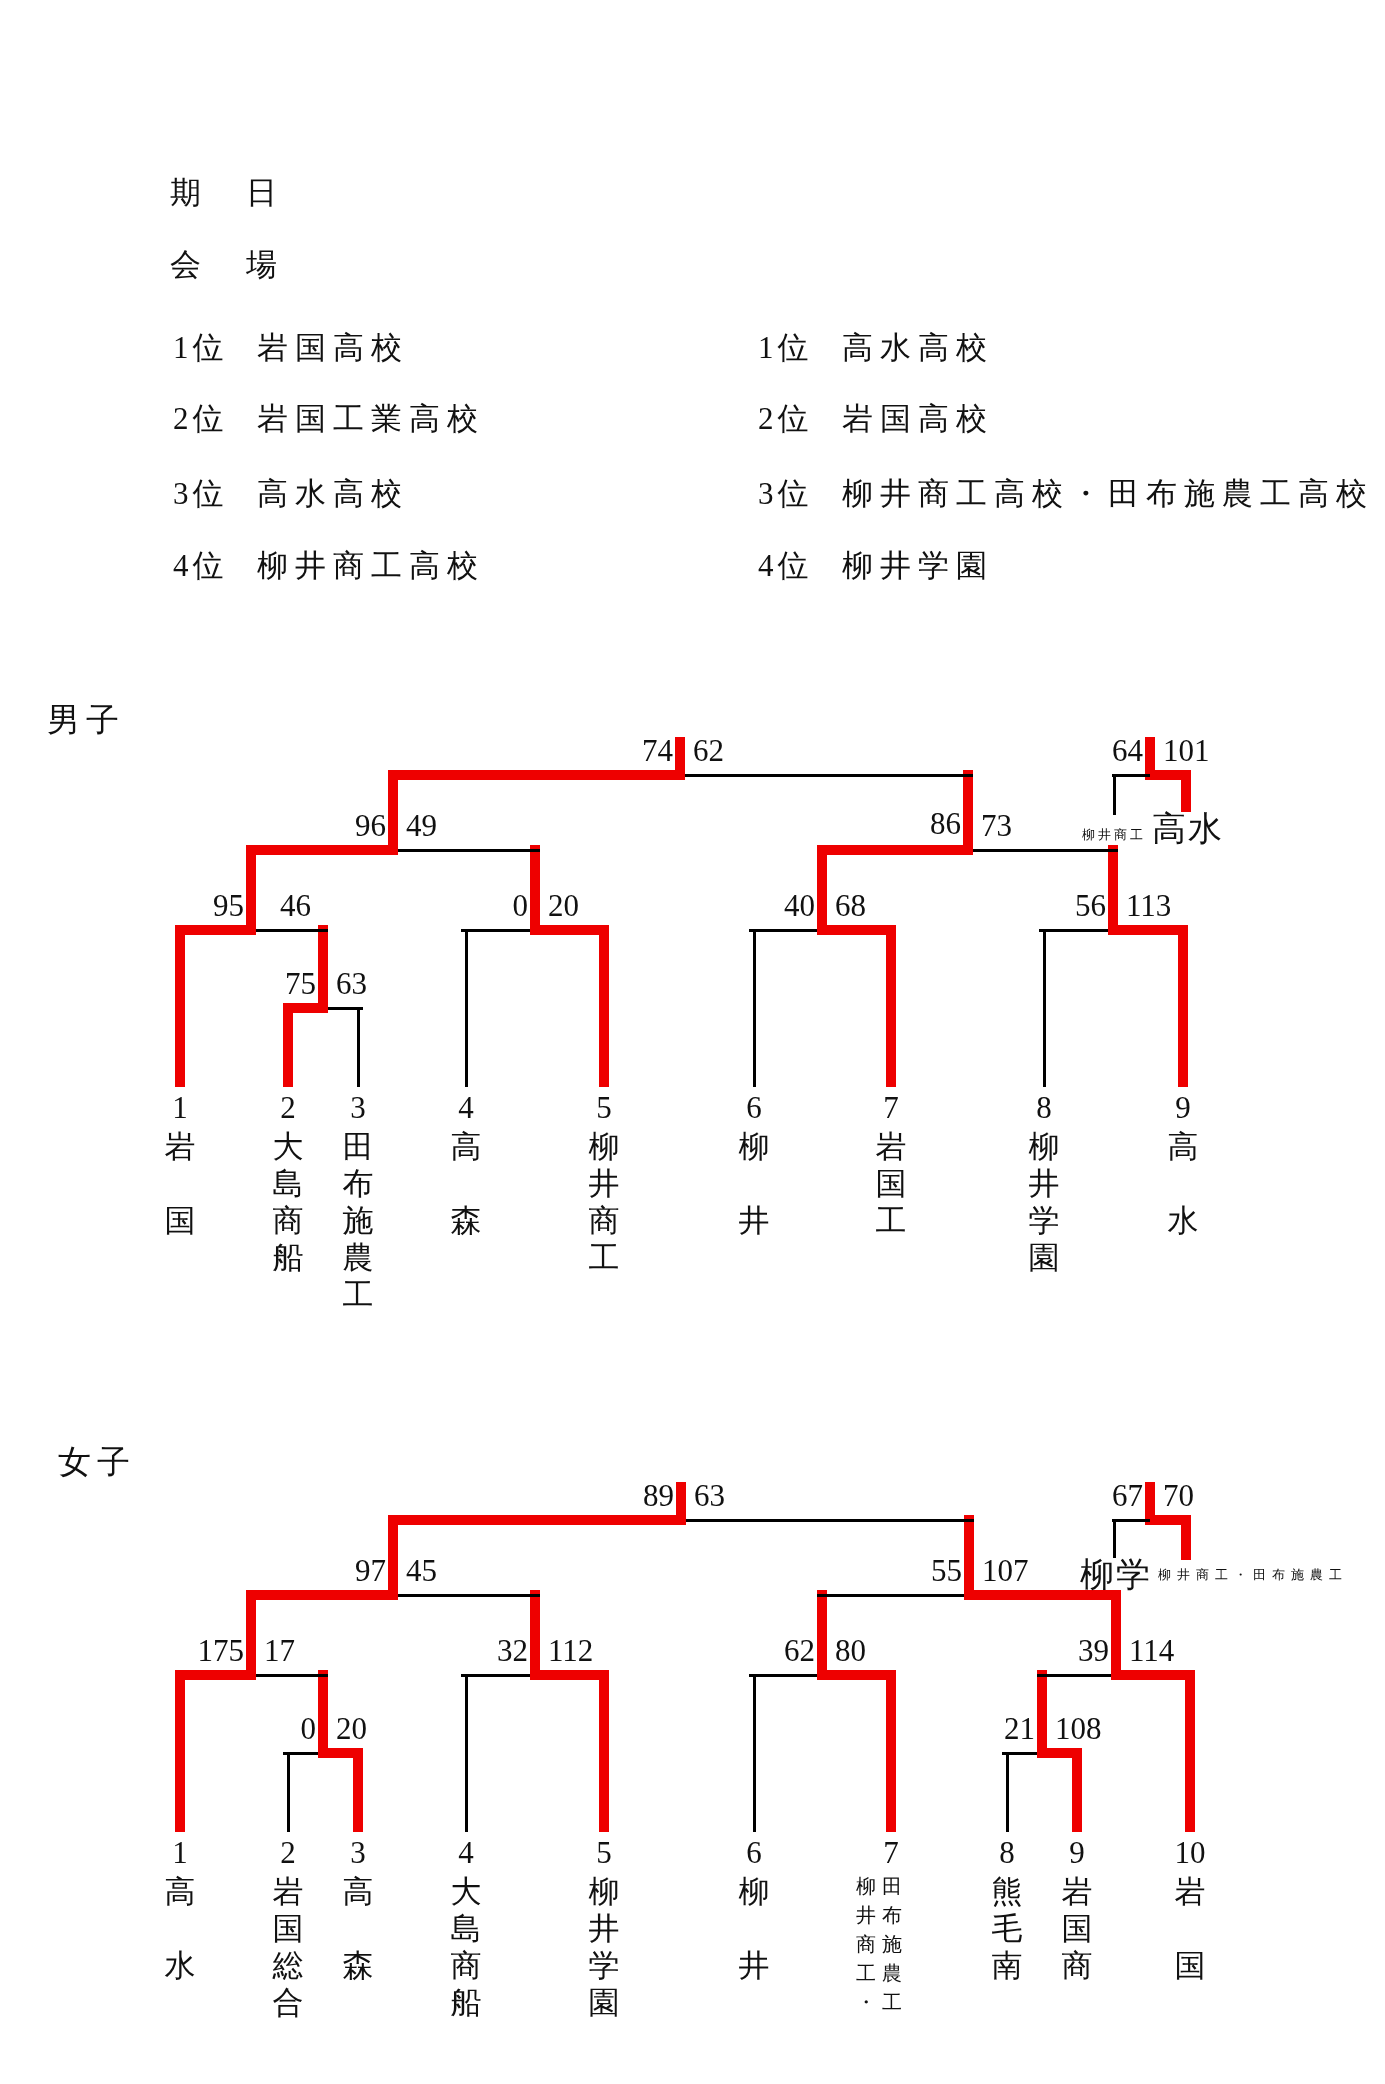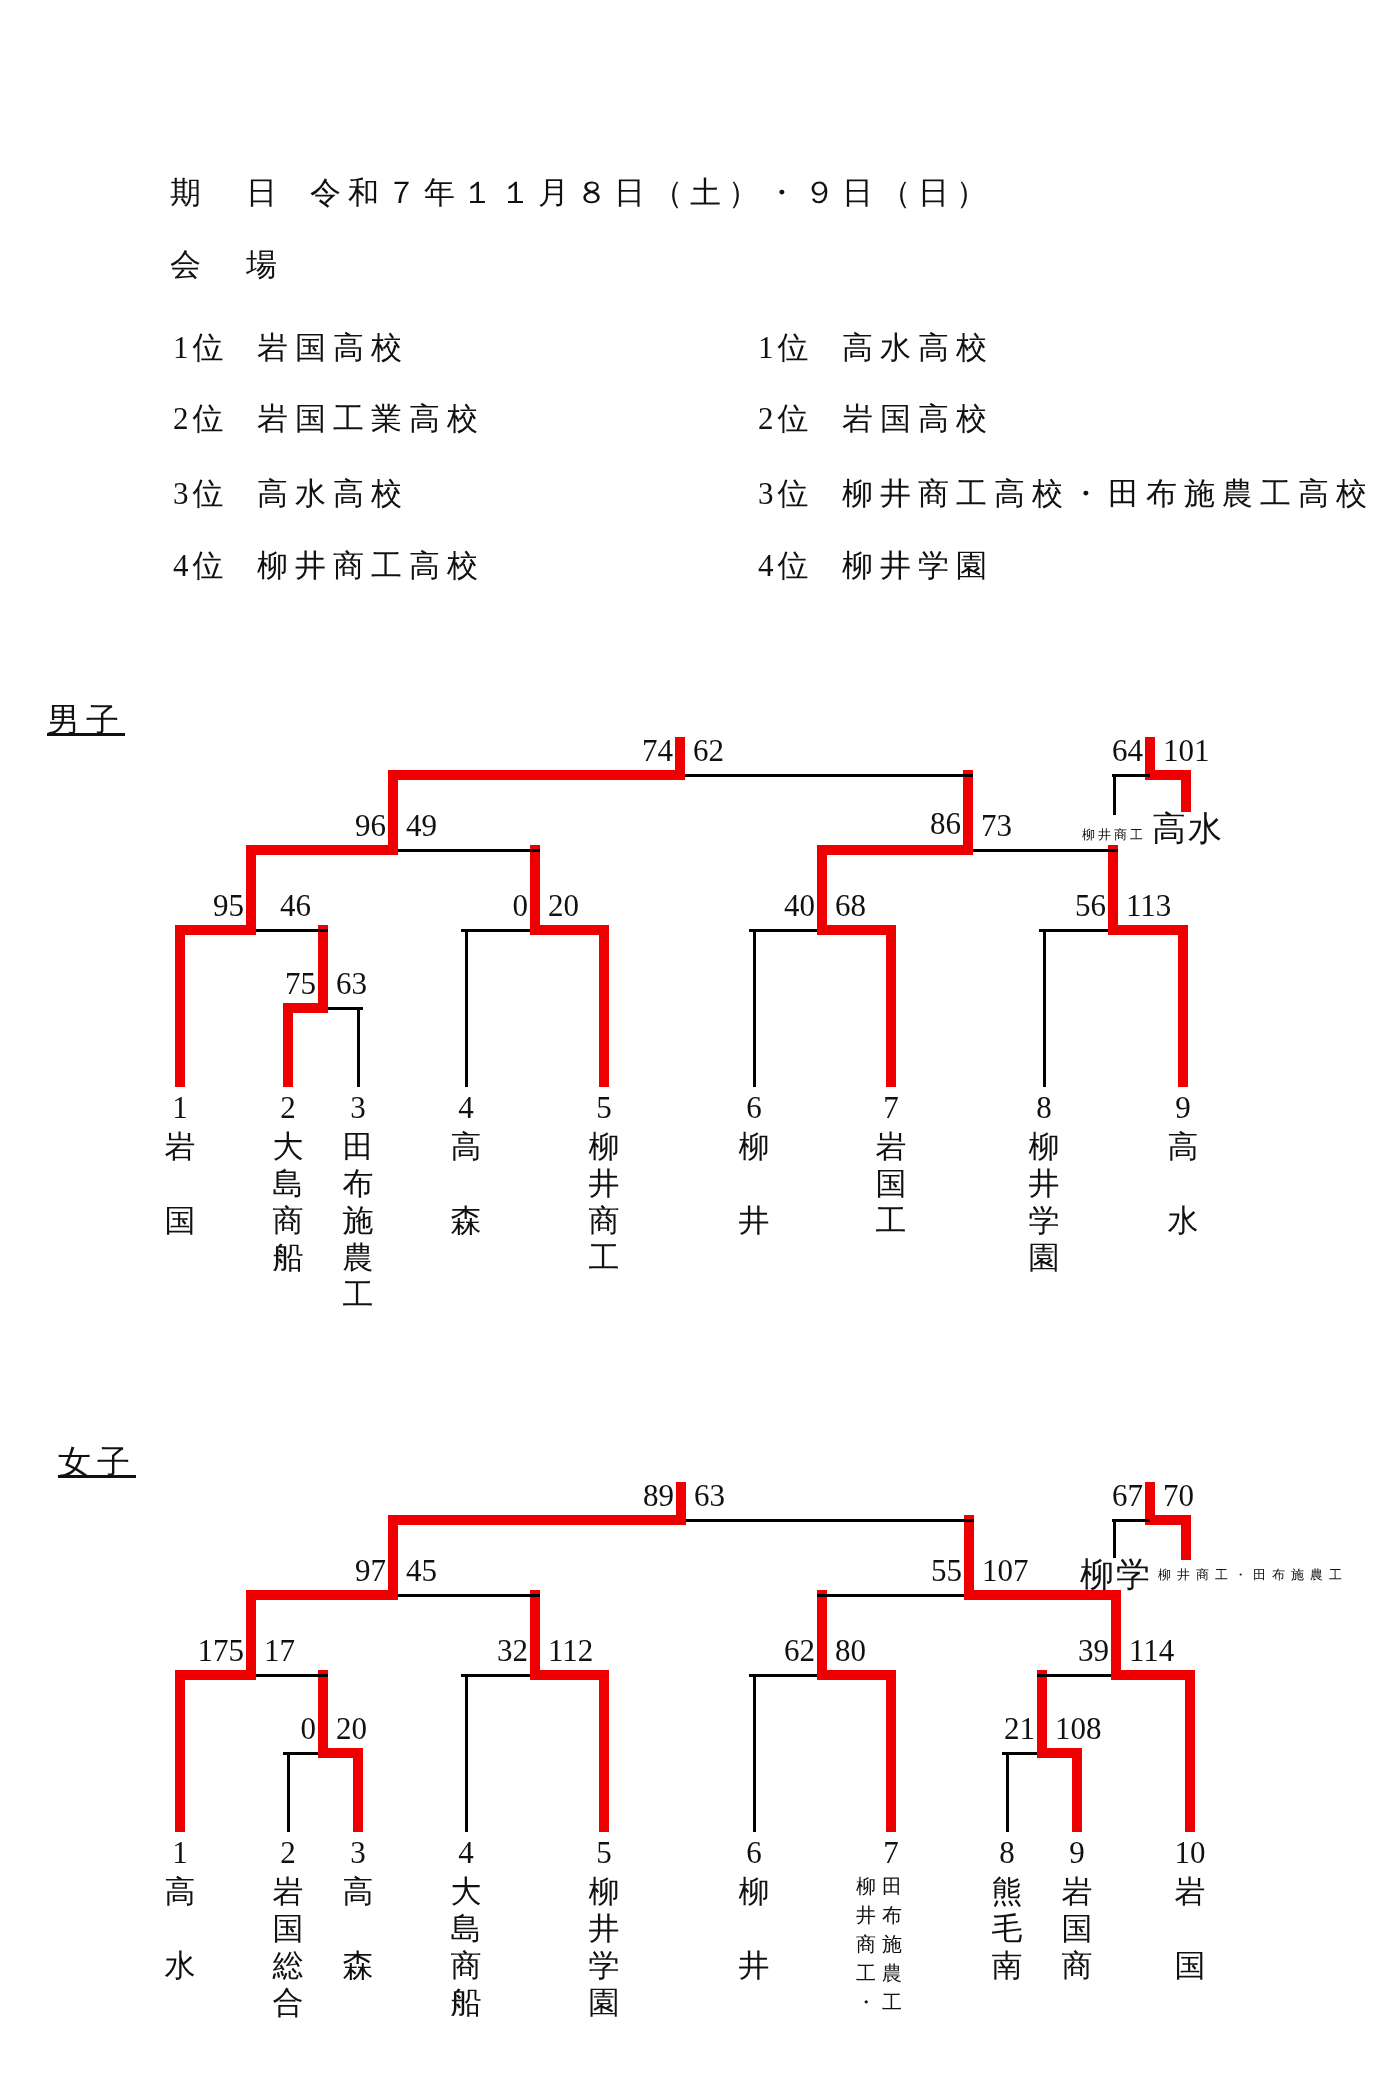--- a/index.html
+++ b/index.html
@@ -3,37 +3,36 @@
 <meta charset="utf-8">
 <style>
   html,body{margin:0;padding:0;background:#ffffff;}
   .page{
     position:relative;width:1385px;height:2084px;background:#ffffff;
     font-family:"Liberation Serif","DejaVu Serif",serif;color:#111111;overflow:hidden;
   }
   .abs{position:absolute;}
   .title{font-size:31px;letter-spacing:8px;white-space:nowrap;}
   .body-text{font-size:31px;letter-spacing:7px;white-space:nowrap;}
-  .section-label{font-size:33px;letter-spacing:6px;white-space:nowrap;text-decoration:underline;}
+  .section-label{font-size:33px;letter-spacing:6px;white-space:nowrap;}
   .seg{position:absolute;}
   .score{position:absolute;font-size:31px;line-height:36px;white-space:nowrap;}
   .score-left{text-align:right;}
   .team-num{position:absolute;font-size:31px;line-height:36px;text-align:center;}
   .team-char{position:absolute;font-size:31px;line-height:37px;text-align:center;}
   .team-char-small{position:absolute;font-size:20px;line-height:29px;text-align:center;}
   .big-label{position:absolute;font-size:34px;letter-spacing:2px;white-space:nowrap;}
   .small-label{position:absolute;font-size:13px;letter-spacing:3px;white-space:nowrap;}
 </style>
 </head>
 <body>
 
 <div class="page" id="layer">
 
   <div class="abs body-text" style="left:170px;top:172px">期　日</div>
-  <div class="abs body-text" style="left:310px;top:172px">令和７年１１月８日（土）・９日（日）</div>
 
   <div class="abs body-text" style="left:170px;top:244px">会　場</div>
 
   <div class="abs section-label" style="left:47px;top:698px">男子</div>
   <div class="abs section-label" style="left:58px;top:1440px">女子</div>
 <div class="abs body-text" style="left: 173px; top: 327px; letter-spacing: 4px;">1位</div>
     <div class="abs body-text" style="left: 257px; top: 327px;">岩国高校</div>
     <div class="abs body-text" style="left: 173px; top: 398px; letter-spacing: 4px;">2位</div>
     <div class="abs body-text" style="left: 257px; top: 398px;">岩国工業高校</div>
     <div class="abs body-text" style="left: 173px; top: 473px; letter-spacing: 4px;">3位</div>

